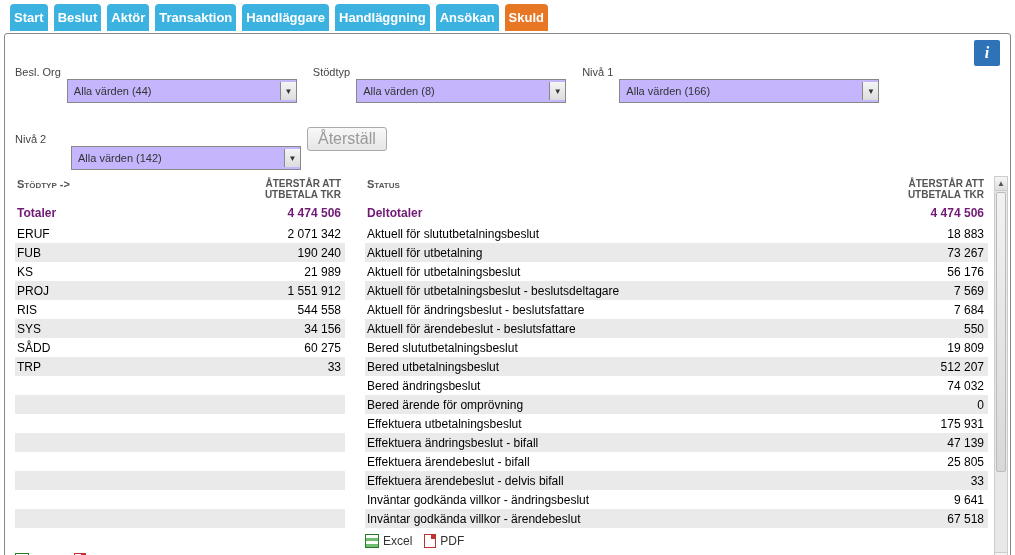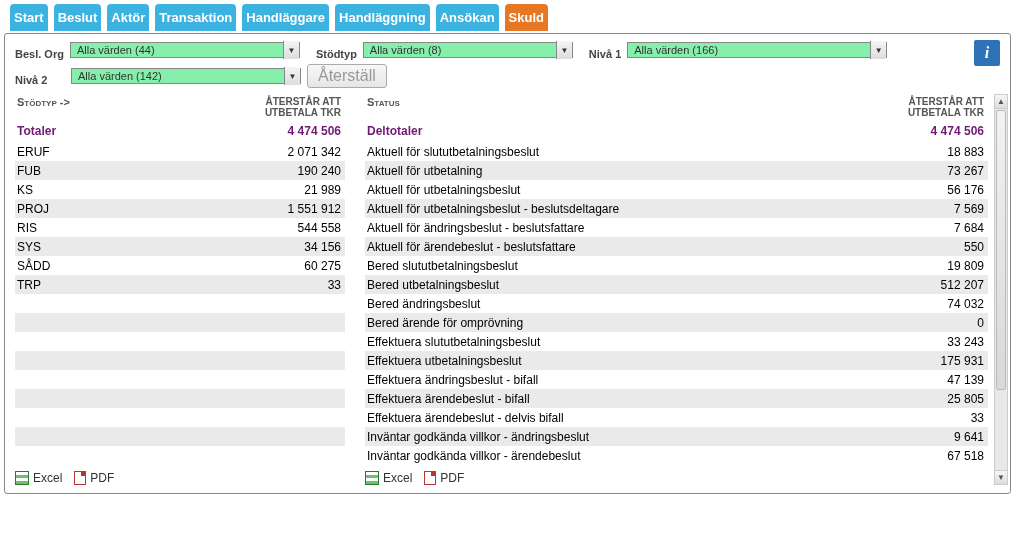--- a/index.html
+++ b/index.html
@@ -35,33 +35,33 @@
     padding: 6px 10px 8px 10px;
     position: relative;
   }
   .filter-row {
     display: flex;
     align-items: center;
     gap: 6px;
     margin-bottom: 4px;
   }
   .filter-label {
-    font-weight: bold;
+    font-weight: normal;
     font-size: 11px;
     color: #444;
     white-space: nowrap;
-    margin-top: 8px;
   }
   .select-wrap {
     position: relative;
     display: inline-flex;
     align-items: center;
     border: 1px solid #888;
-    background: #86efac;
-    height: 16px;
+    background: #c4b5fd;
+    height: 24px;
+    margin-top: 39px;
   }
   .select-wrap .val {
     padding: 0 6px;
     font-size: 11px;
     color: #333;
     flex: 1;
   }
   .select-wrap .arrow {
     width: 16px;
     height: 18px;
@@ -407,24 +407,20 @@
           </div>
           <div class="row">
             <span>Bered ändringsbeslut</span>
             <span class="val">74 032</span>
           </div>
           <div class="row">
             <span>Bered ärende för omprövning</span>
             <span class="val">0</span>
           </div>
           <div class="row">
-            <span>Effektuera slututbetalningsbeslut</span>
-            <span class="val">33 243</span>
-          </div>
-          <div class="row">
             <span>Effektuera utbetalningsbeslut</span>
             <span class="val">175 931</span>
           </div>
           <div class="row">
             <span>Effektuera ändringsbeslut - bifall</span>
             <span class="val">47 139</span>
           </div>
           <div class="row">
             <span>Effektuera ärendebeslut - bifall</span>
             <span class="val">25 805</span>

